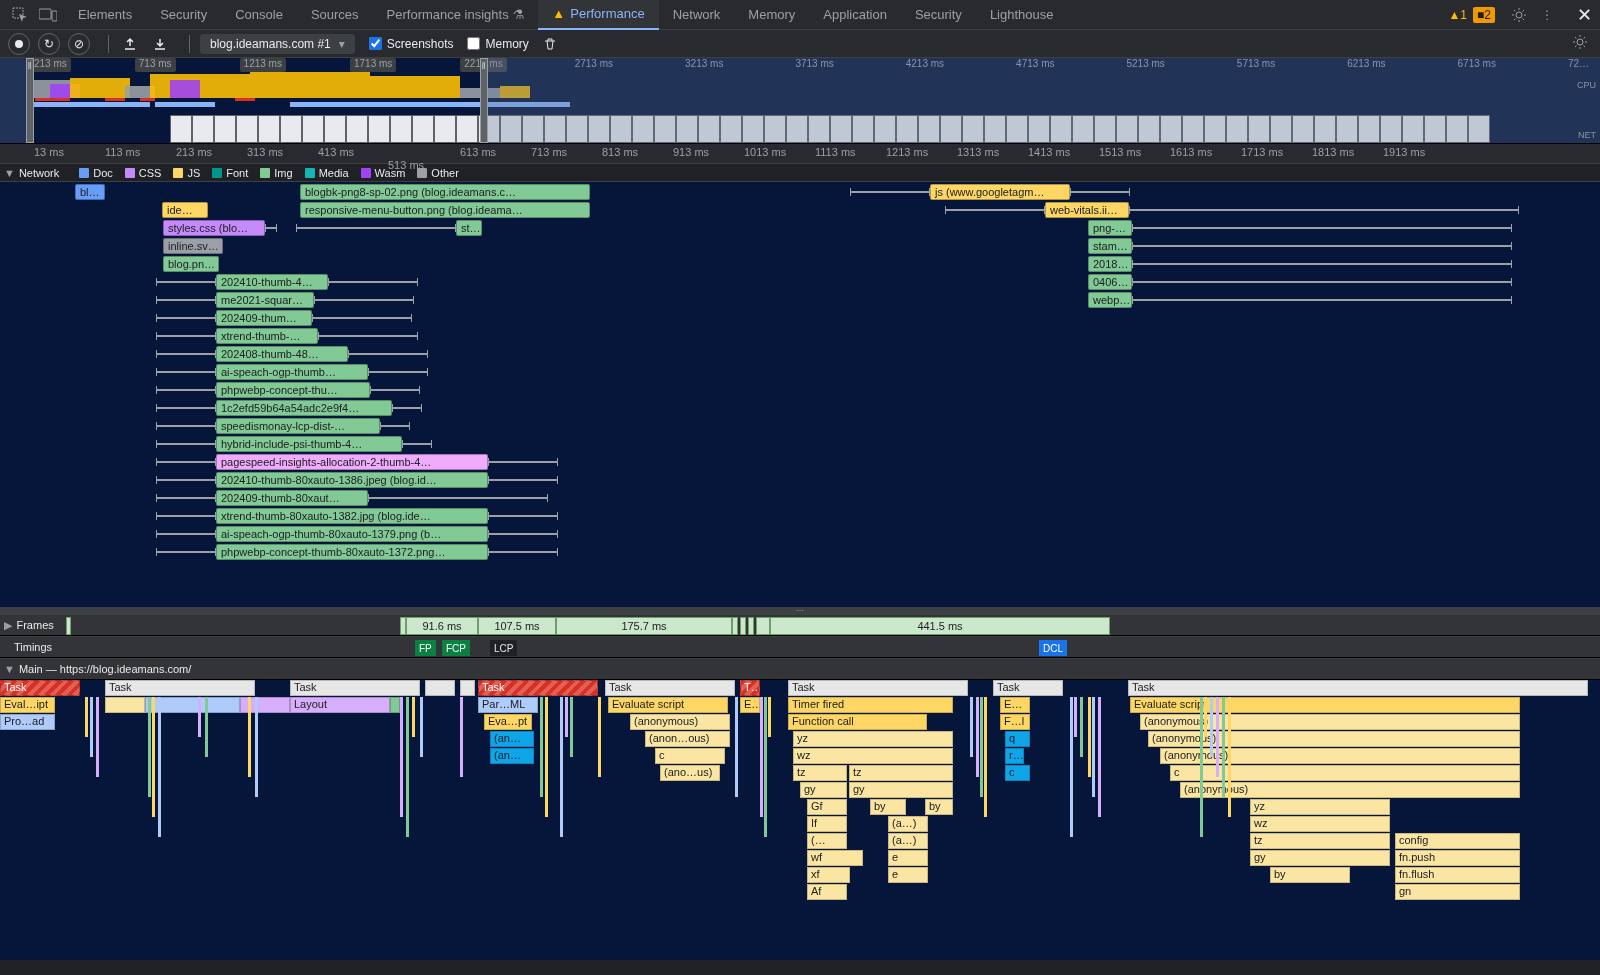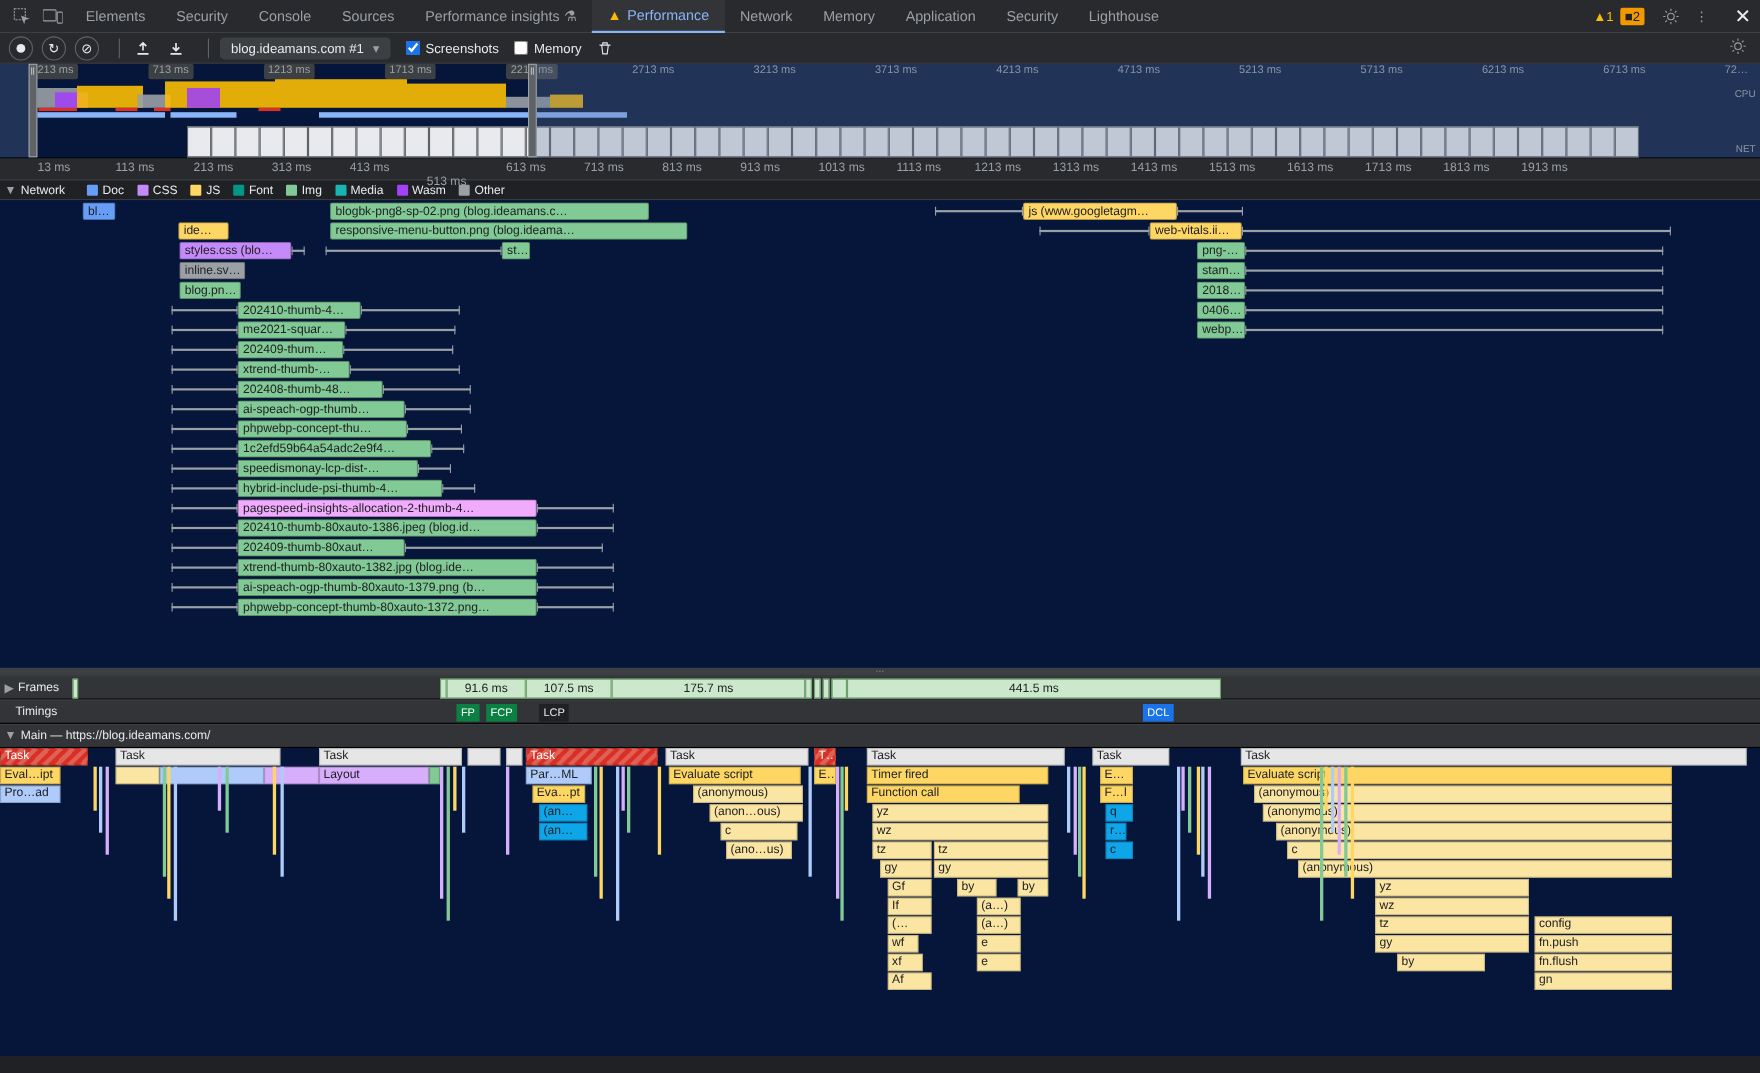--- a/index.html
+++ b/index.html
@@ -543,21 +543,21 @@
       <div class="net-row-tail" style="top: 9px; left: 1070px; width: 60px;"></div>
       <div class="net-bar" style="top: 2px; left: 930px; width: 140px; background: rgb(253, 214, 99);">js (www.googletagm…</div>
       <div class="net-row-tail" style="top: 27px; left: 945px; width: 100px;"></div>
       <div class="net-row-tail" style="top: 27px; left: 1129px; width: 390px;"></div>
       <div class="net-bar" style="top: 20px; left: 1045px; width: 84px; background: rgb(253, 214, 99);">web-vitals.ii…</div>
       <div class="net-row-tail" style="top: 45px; left: 265px; width: 12px;"></div>
       <div class="net-bar" style="top: 38px; left: 163px; width: 102px; background: rgb(197, 138, 249);">styles.css (blo…</div>
       <div class="net-bar" style="top: 56px; left: 163px; width: 60px; background: rgb(154, 160, 166);">inline.sv…</div>
       <div class="net-bar" style="top: 74px; left: 163px; width: 56px; background: rgb(129, 201, 149);">blog.pn…</div>
       <div class="net-bar" style="top: 2px; left: 300px; width: 290px; background: rgb(129, 201, 149);">blogbk-png8-sp-02.png (blog.ideamans.c…</div>
-      <div class="net-bar" style="top: 20px; left: 300px; width: 325px; background: rgb(129, 201, 149);">responsive-menu-button.png (blog.ideama…</div>
+      <div class="net-bar" style="top: 20px; left: 300px; width: 290px; background: rgb(129, 201, 149);">responsive-menu-button.png (blog.ideama…</div>
       <div class="net-row-tail" style="top: 45px; left: 296px; width: 160px;"></div>
       <div class="net-bar" style="top: 38px; left: 456px; width: 26px; background: rgb(129, 201, 149);">st…</div>
       <div class="net-row-tail" style="top: 45px; left: 1132px; width: 380px;"></div>
       <div class="net-bar" style="top: 38px; left: 1088px; width: 44px; background: rgb(129, 201, 149);">png-…</div>
       <div class="net-row-tail" style="top: 63px; left: 1132px; width: 380px;"></div>
       <div class="net-bar" style="top: 56px; left: 1088px; width: 44px; background: rgb(129, 201, 149);">stam…</div>
       <div class="net-row-tail" style="top: 81px; left: 1132px; width: 380px;"></div>
       <div class="net-bar" style="top: 74px; left: 1088px; width: 44px; background: rgb(129, 201, 149);">2018…</div>
       <div class="net-row-tail" style="top: 99px; left: 1132px; width: 380px;"></div>
       <div class="net-bar" style="top: 92px; left: 1088px; width: 44px; background: rgb(129, 201, 149);">0406…</div>
@@ -684,23 +684,23 @@
     <div class="flame y" style="top: 85px; left: 849px; width: 104px;">tz</div>
     <div class="flame y" style="top: 102px; left: 800px; width: 47px;">gy</div>
     <div class="flame y" style="top: 102px; left: 849px; width: 104px;">gy</div>
     <div class="flame y" style="top: 119px; left: 807px; width: 40px;">Gf</div>
     <div class="flame y" style="top: 119px; left: 870px; width: 36px;">by</div>
     <div class="flame y" style="top: 119px; left: 925px; width: 28px;">by</div>
     <div class="flame y" style="top: 136px; left: 807px; width: 40px;">If</div>
     <div class="flame y" style="top: 136px; left: 888px; width: 40px;">(a…)</div>
     <div class="flame y" style="top: 153px; left: 807px; width: 40px;">(…</div>
     <div class="flame y" style="top: 153px; left: 888px; width: 40px;">(a…)</div>
-    <div class="flame y" style="top: 170px; left: 807px; width: 28px;">wf</div>
+    <div class="flame y" style="top: 170px; left: 807px; width: 56px;">wf</div>
     <div class="flame y" style="top: 170px; left: 888px; width: 40px;">e</div>
-    <div class="flame y" style="top: 187px; left: 807px; width: 32px;">xf</div>
+    <div class="flame y" style="top: 187px; left: 807px; width: 43px;">xf</div>
     <div class="flame y" style="top: 187px; left: 888px; width: 40px;">e</div>
     <div class="flame y" style="top: 204px; left: 807px; width: 40px;">Af</div>
     <div class="flame task" style="top: 0px; left: 993px; width: 70px;">Task</div>
     <div class="flame yel" style="top: 17px; left: 1000px; width: 30px;">E…d</div>
     <div class="flame yel" style="top: 34px; left: 1000px; width: 30px;">F…l</div>
     <div class="flame pink" style="top: 51px; left: 1005px; width: 25px;">q</div>
     <div class="flame pink" style="top: 68px; left: 1005px; width: 19px;">r…y</div>
     <div class="flame pink" style="top: 85px; left: 1005px; width: 25px;">c</div>
     <div class="flame task" style="top: 0px; left: 1128px; width: 460px;">Task</div>
     <div class="flame yel" style="top: 17px; left: 1130px; width: 390px;">Evaluate script</div>

